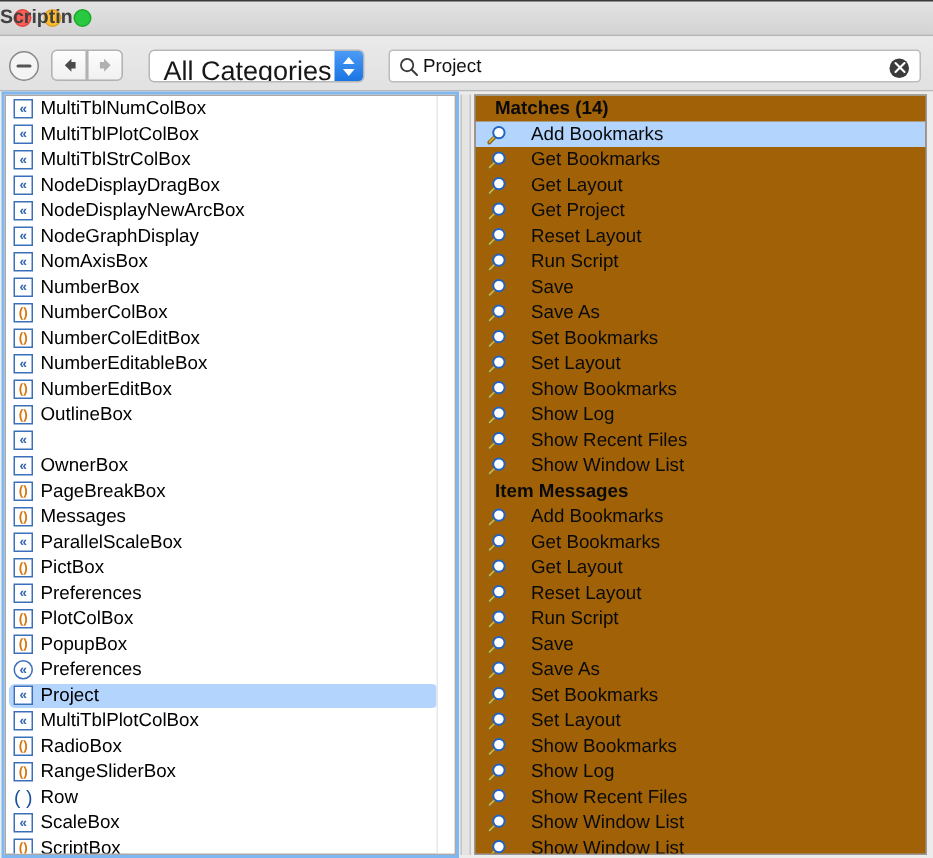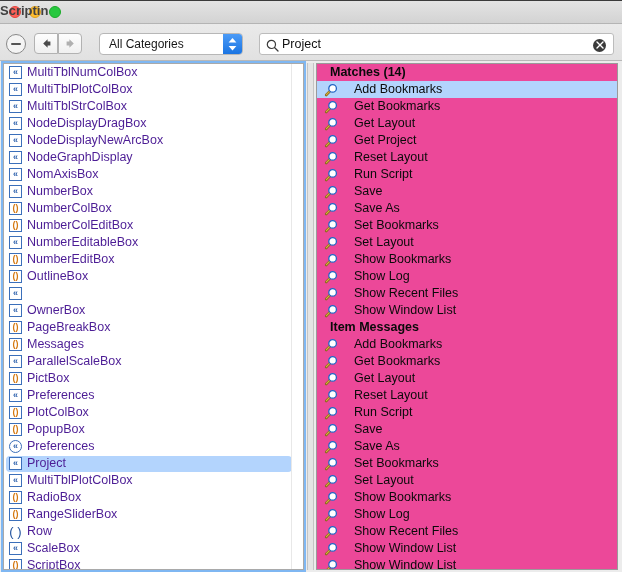--- a/index.html
+++ b/index.html
@@ -139,21 +139,21 @@
     border: 1px solid #b7b7b7;
     border-radius: 4px;
     background: #ffffff;
     box-sizing: border-box;
     overflow: hidden;
   }
   #category-label {
     position: absolute;
     left: 9px;
     top: 3px;
-    font-size: 12px;
+    font-size: 18px;
     color: #171717;
     white-space: nowrap;
   }
   #category-stepper {
     position: absolute;
     right: 0; top: 0;
     width: 19px;
     height: 100%;
     background: linear-gradient(to bottom, #4b9bf7, #1a74e2);
     display: flex;
@@ -234,21 +234,21 @@
   .litem {
     position: relative;
     height: 17px;
     display: flex;
     align-items: center;
     padding-left: 5px;
     box-sizing: border-box;
   }
   .litem .lbl {
     font-size: 12.5px;
-    color: #4c1d95;
+    color: #000000;
     white-space: nowrap;
     margin-left: 5px;
     line-height: 17px;
   }
   .litem.selected .selbg {
     position: absolute;
     left: 2px;
     right: 11px;
     top: 0.5px;
     height: 16px;
@@ -316,21 +316,21 @@
   }
 
   
   #right-panel {
     position: absolute;
     left: 316px;
     top: 2px;
     width: 302px;
     height: 507px;
     box-sizing: border-box;
-    background: #ec4899;
+    background: #a16207;
     border: 1px solid #9a9a9a;
     overflow: hidden;
   }
   #right-list {
     position: absolute;
     left: 0; top: 0; right: 0; bottom: 0;
     overflow: hidden;
   }
   .ritem {
     position: relative;

